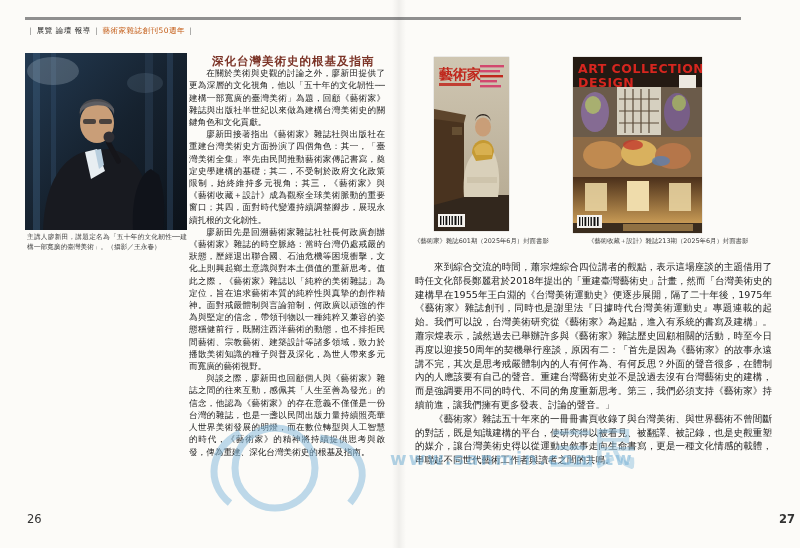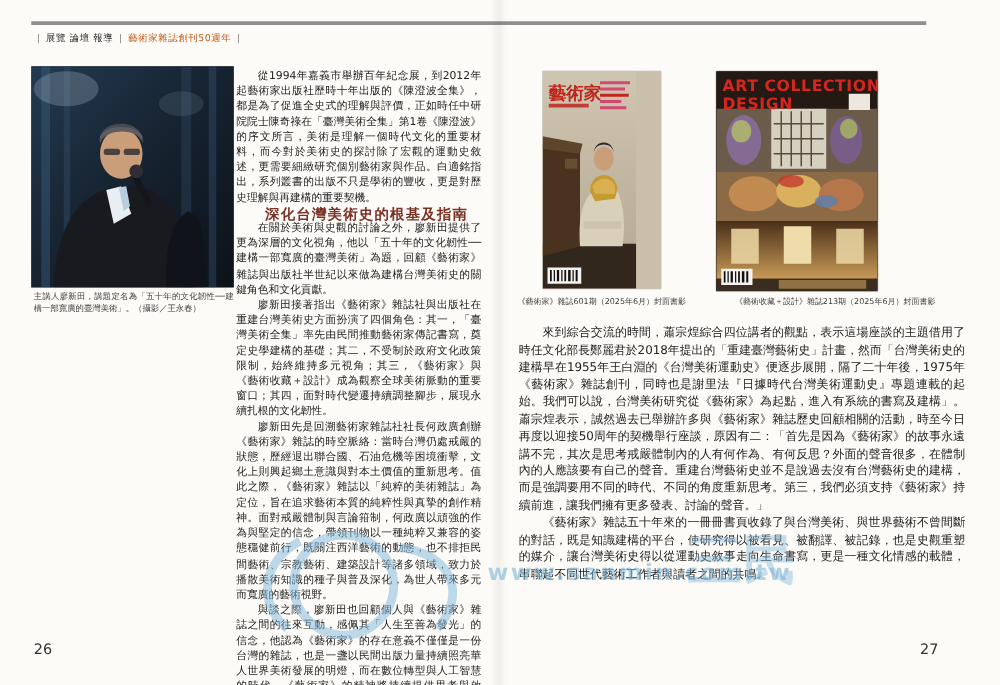--- a/index.html
+++ b/index.html
@@ -15,25 +15,25 @@
   .header .hl{color:#c35a14;font-weight:normal;}
 
   
   .photo{position:absolute;left:25px;top:53px;width:162px;height:177px;background:#101823;overflow:hidden;}
   .photo-caption{position:absolute;left:27px;top:233px;width:160px;font-size:6.7px;line-height:9.6px;color:#3d3d3d;text-align:justify;}
   .left-col{position:absolute;left:189px;top:55px;width:196px;font-size:8.6px;line-height:12.2px;text-align:justify;color:#222;}
   .left-col p{margin:0;text-indent:2em;}
   .section-heading{font-size:11.5px;font-weight:bold;color:#7b3326;margin:9px 0 6px 0;text-indent:0;letter-spacing:1px;}
   .pagenum{position:absolute;top:512px;font-size:11.5px;color:#333;}
   .pagenum.left{left:27px;}
-  .pagenum.right{left:736px;}
+  .pagenum.right{left:779px;font-weight:bold;}
 
   
   .cover{position:absolute;top:57px;overflow:hidden;box-shadow:0 0 1px rgba(0,0,0,.4);}
-  .cover1{left:434px;width:95px;height:174px;background:#c9bfab;}
+  .cover1{left:434px;width:75px;height:174px;background:#c9bfab;}
   .cover2{left:573px;width:129px;height:176px;background:#241a13;}
   .cover-cap{position:absolute;top:237px;font-size:6.4px;color:#3d3d3d;white-space:nowrap;}
   .cap1{left:414px;width:172px;}
   .cap2{left:588px;width:184px;}
   .right-col{position:absolute;left:415px;top:260px;width:357px;font-size:9.5px;line-height:13.8px;text-align:justify;color:#222;}
   .right-col p{margin:0;text-indent:2em;}
   .right-col .credit{text-indent:2em;font-size:8.6px;color:#333;}
 
   .fold{position:absolute;left:392px;top:0;width:14px;height:548px;
     background:linear-gradient(90deg,rgba(0,0,0,0) 0%,rgba(0,0,0,0.05) 50%,rgba(0,0,0,0) 100%);}
@@ -83,21 +83,20 @@
     <rect x="74" y="66" width="13" height="5" rx="2" fill="#2b2b30" opacity="0.8"></rect>
 
     <rect x="86" y="86" width="5" height="26" rx="2" transform="rotate(-28 88 99)" fill="#15151a"></rect>
     <circle cx="84" cy="84" r="5.5" fill="#2e2e34"></circle>
     <path d="M108,177 C106,140 116,120 126,116 L134,122 C140,140 140,160 138,177 Z" fill="#10131a"></path>
   </svg>
 </div>
 <div class="photo-caption">主講人廖新田，講題定名為「五十年的文化韌性──建構一部寬廣的臺灣美術」。（攝影／王永春）</div>
 
 <div class="left-col">
-  <p>從1994年嘉義市舉辦百年紀念展，到2012年起藝術家出版社歷時十年出版的《陳澄波全集》，都是為了促進全史式的理解與評價，正如時任中研院院士陳奇祿在「臺灣美術全集」第1卷《陳澄波》的序文所言，美術是理解一個時代文化的重要材料，而今對於美術史的探討除了宏觀的運動史敘述，更需要細緻研究個別藝術家與作品。白適銘指出，系列叢書的出版不只是學術的豐收，更是對歷史理解與再建構的重要契機。</p>
   <p class="section-heading">深化台灣美術史的根基及指南</p>
   <p>在關於美術與史觀的討論之外，廖新田提供了更為深層的文化視角，他以「五十年的文化韌性──建構一部寬廣的臺灣美術」為題，回顧《藝術家》雜誌與出版社半世紀以來做為建構台灣美術史的關鍵角色和文化貢獻。</p>
   <p>廖新田接著指出《藝術家》雜誌社與出版社在重建台灣美術史方面扮演了四個角色：其一，「臺灣美術全集」率先由民間推動藝術家傳記書寫，奠定史學建構的基礎；其二，不受制於政府文化政策限制，始終維持多元視角；其三，《藝術家》與《藝術收藏＋設計》成為觀察全球美術脈動的重要窗口；其四，面對時代變遷持續調整腳步，展現永續扎根的文化韌性。</p>
   <p>廖新田先是回溯藝術家雜誌社社長何政廣創辦《藝術家》雜誌的時空脈絡：當時台灣仍處戒嚴的狀態，歷經退出聯合國、石油危機等困境衝擊，文化上則興起鄉土意識與對本土價值的重新思考。值此之際，《藝術家》雜誌以「純粹的美術雜誌」為定位，旨在追求藝術本質的純粹性與真摯的創作精神。面對戒嚴體制與言論箝制，何政廣以頑強的作為與堅定的信念，帶領刊物以一種純粹又兼容的姿態穩健前行，既關注西洋藝術的動態，也不排拒民間藝術、宗教藝術、建築設計等諸多領域，致力於播散美術知識的種子與普及深化，為世人帶來多元而寬廣的藝術視野。</p>
   <p>與談之際，廖新田也回顧個人與《藝術家》雜誌之間的往來互動，感佩其「人生至善為發光」的信念，他認為《藝術家》的存在意義不僅僅是一份台灣的雜誌，也是一盞以民間出版力量持續照亮華人世界美術發展的明燈，而在數位轉型與人工智慧的時代，《藝術家》的精神將持續提供思考與啟發，俾為重建、深化台灣美術史的根基及指南。</p>
 </div>
 
 <div class="pagenum left">26</div>
 
 <div class="cover cover1">

